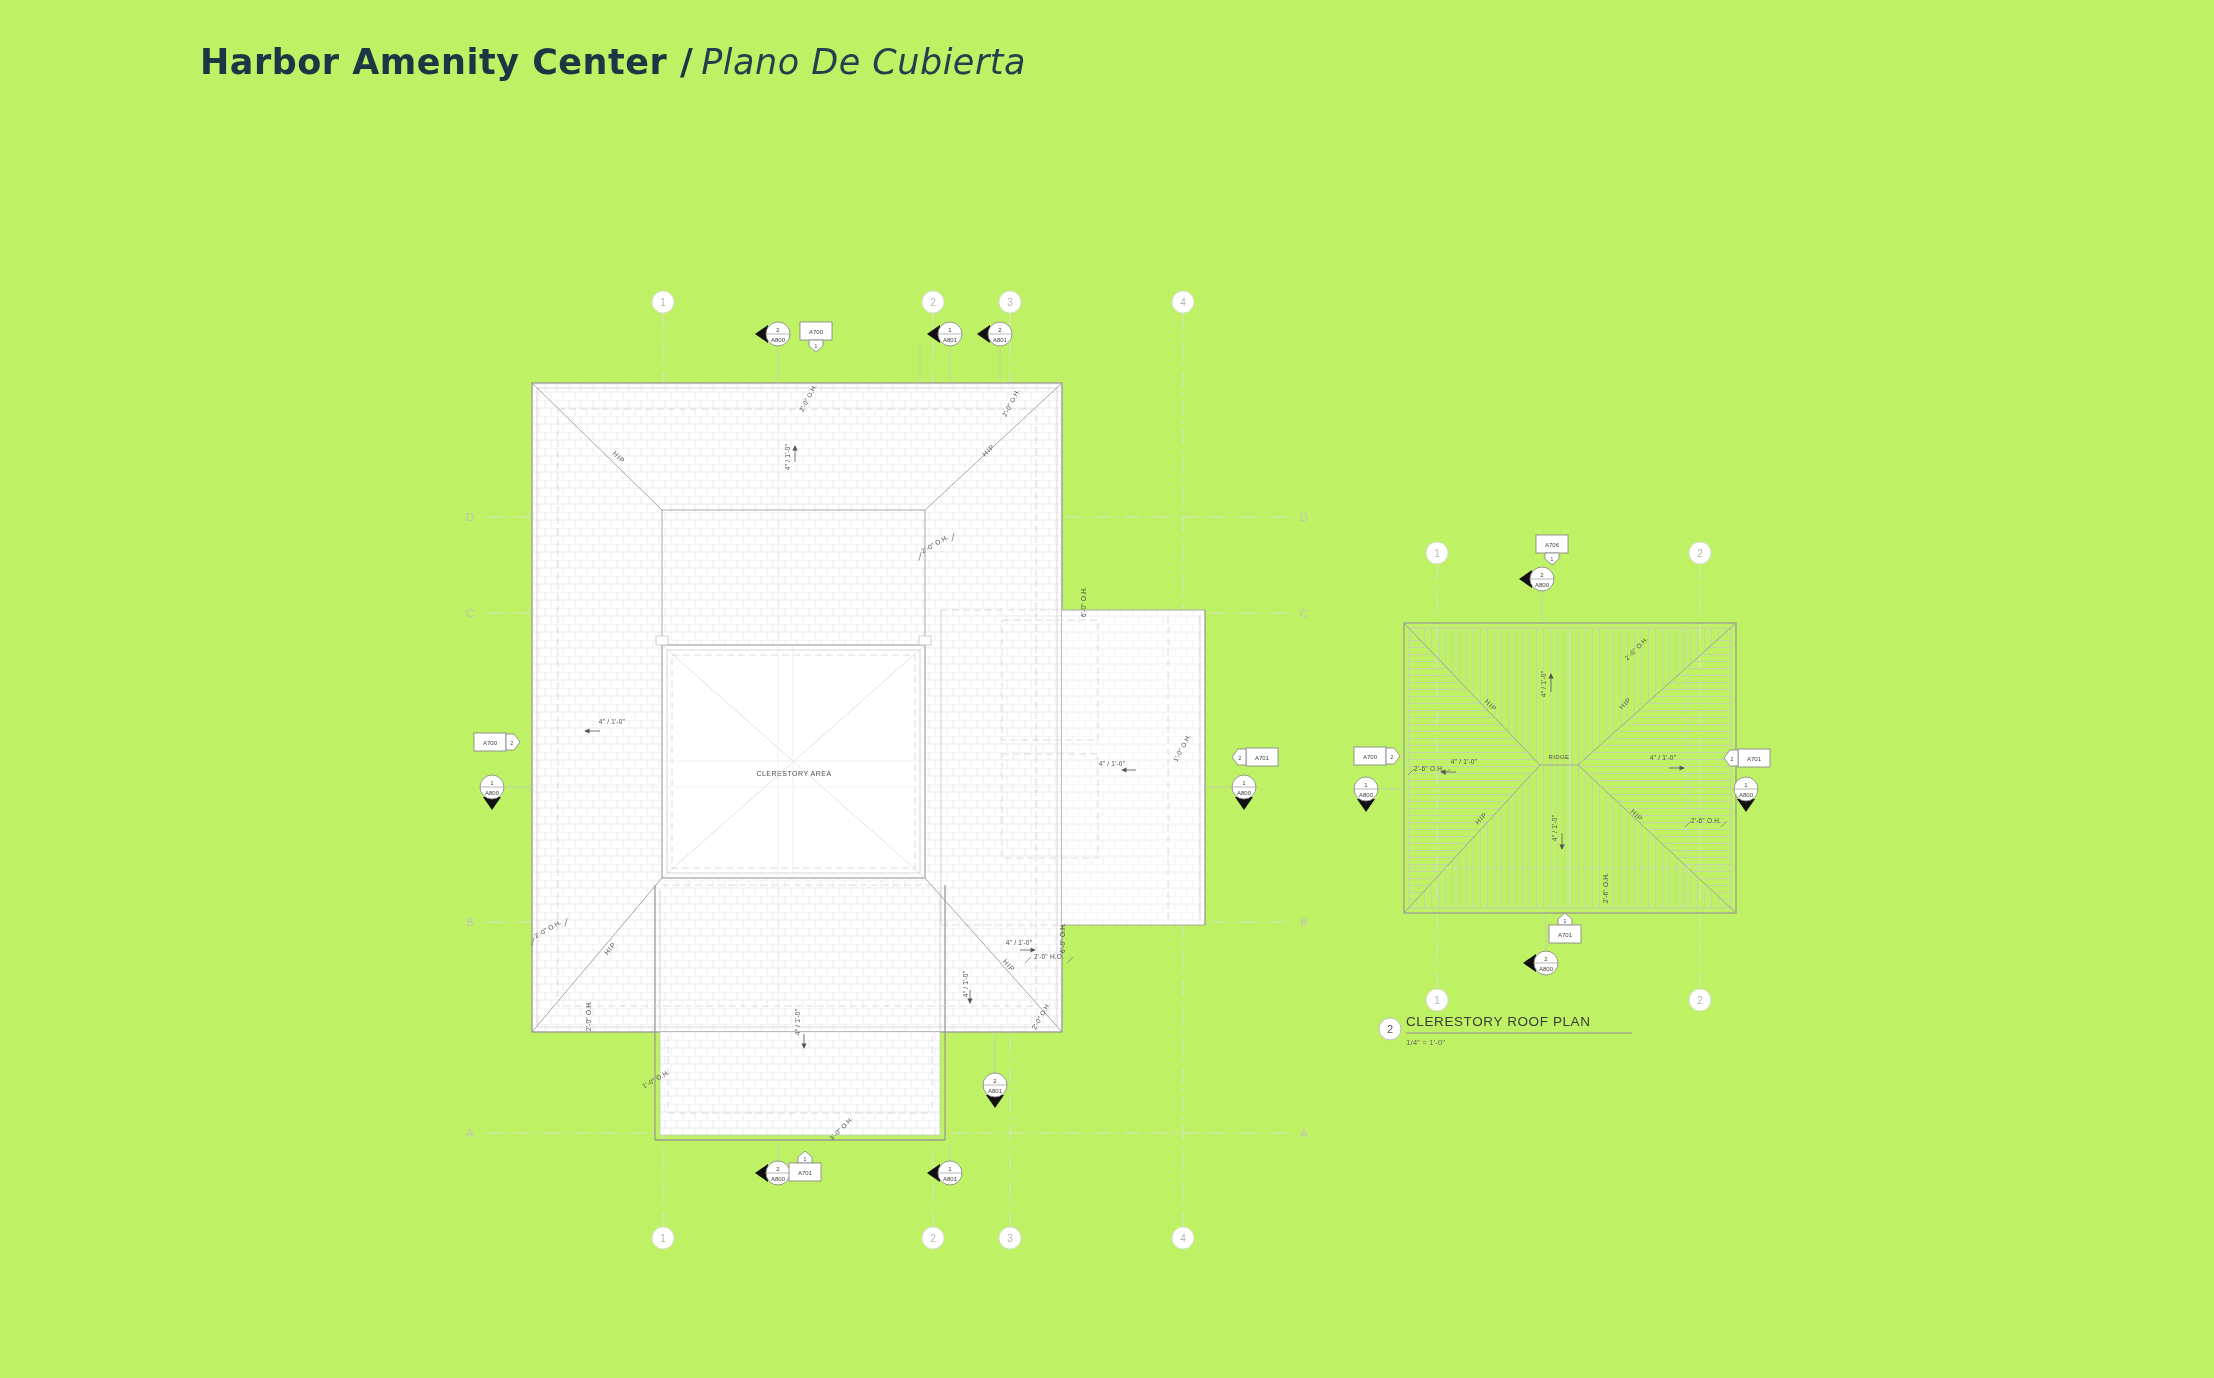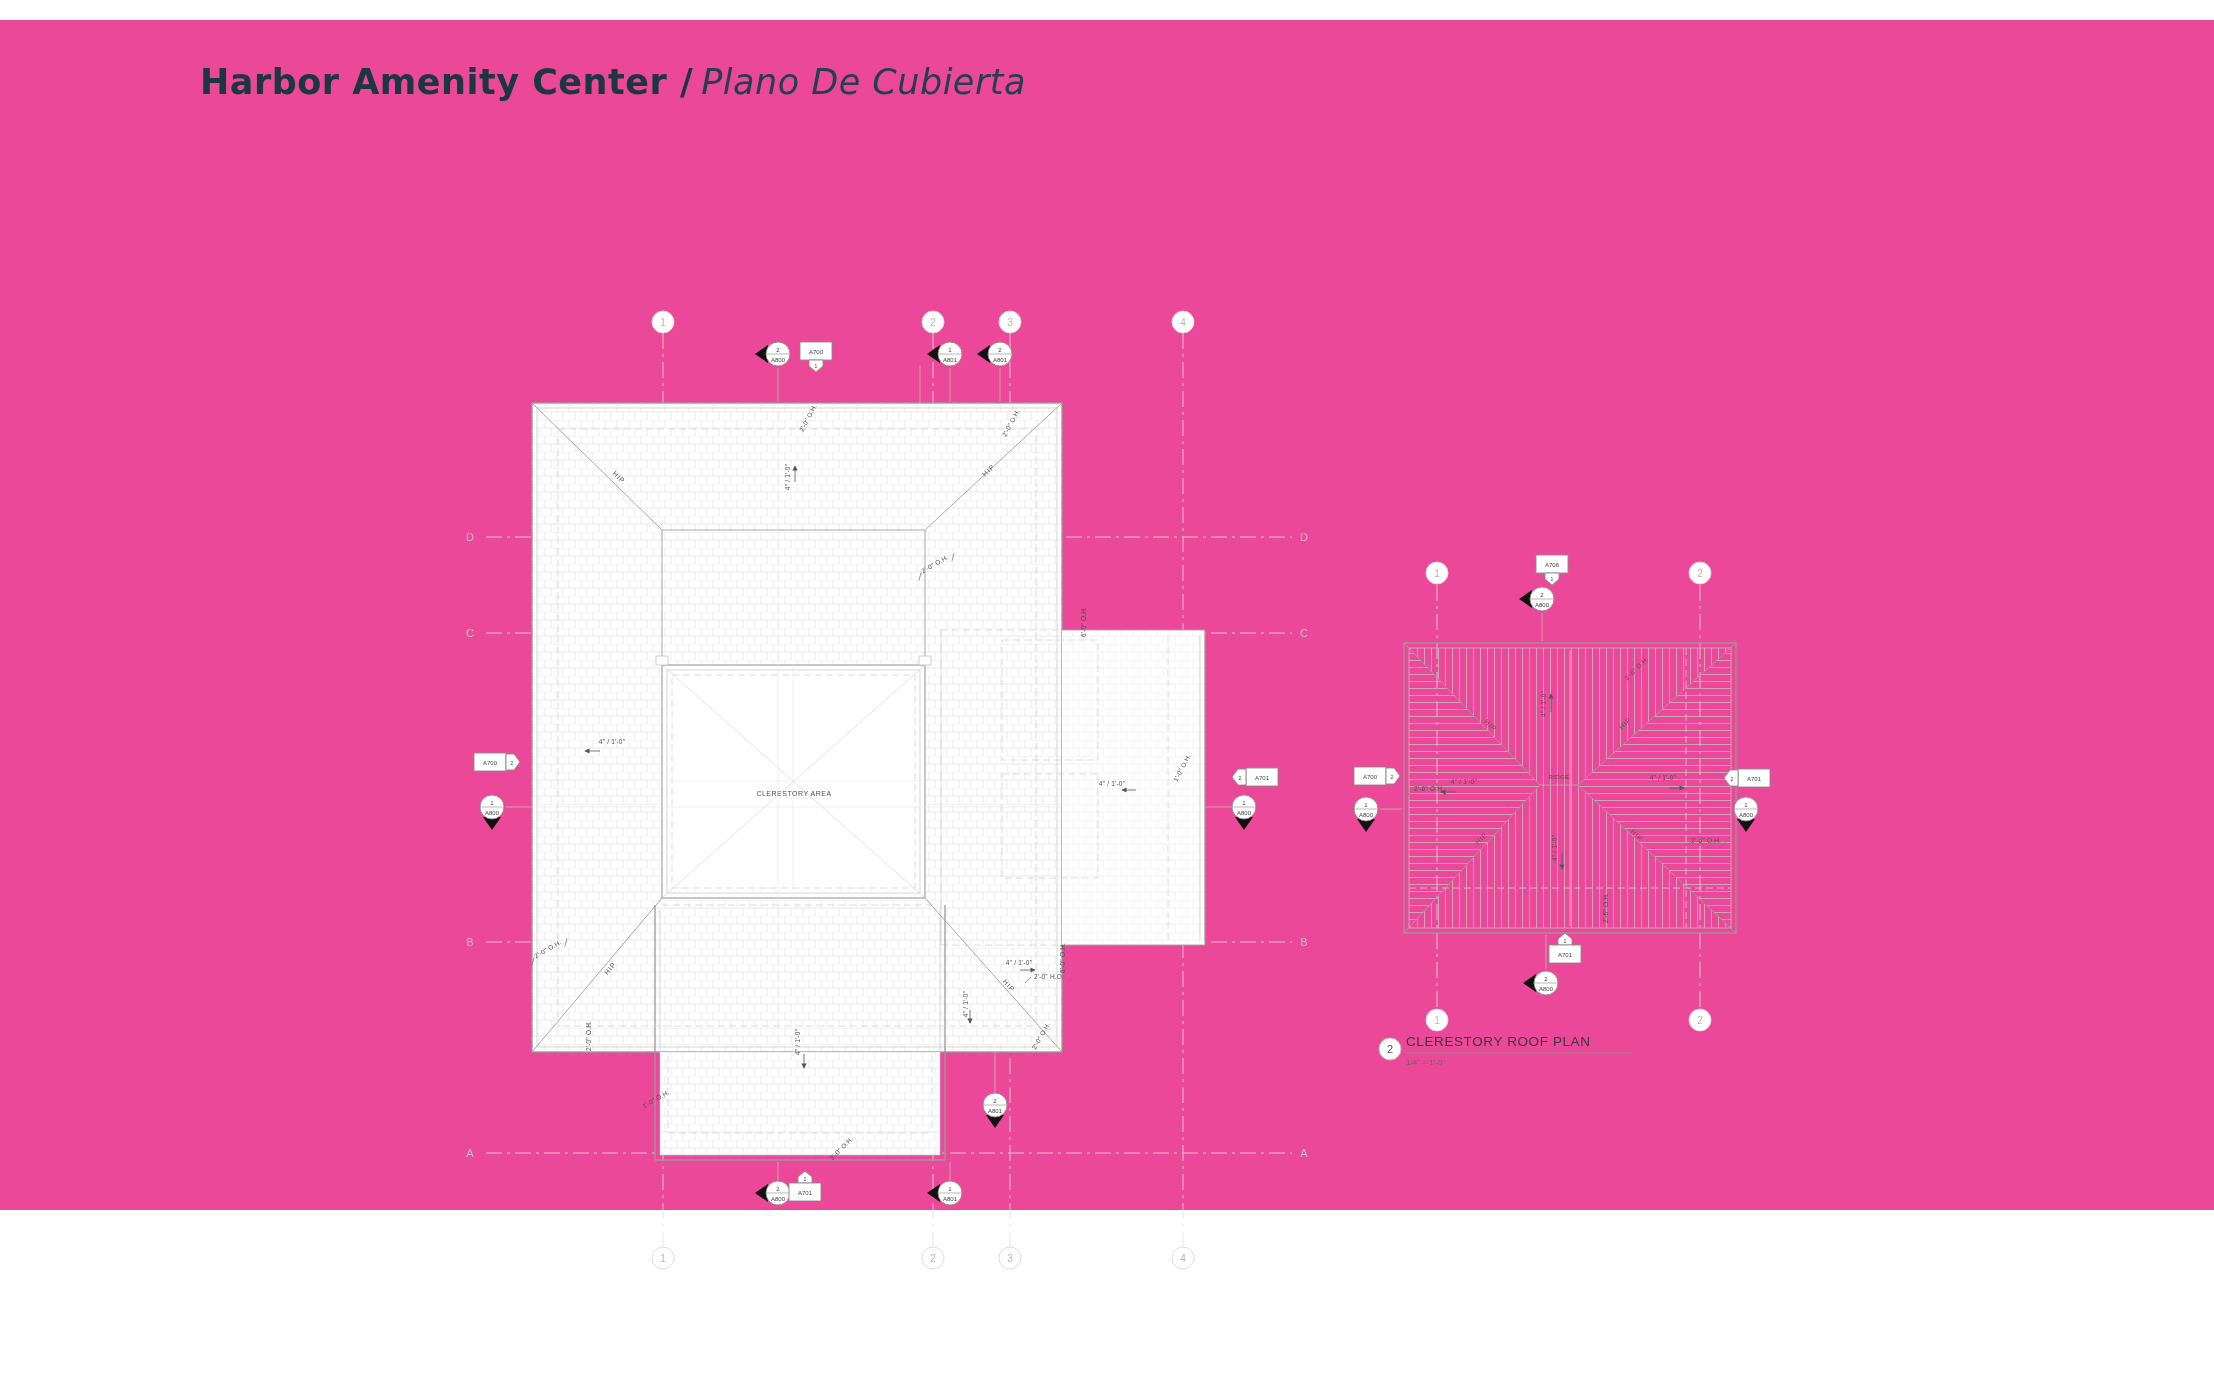--- a/index.html
+++ b/index.html
@@ -1,17 +1,17 @@
 <!DOCTYPE html>
 <html><head>
 <meta charset="utf-8">
 <style>
   html,body{margin:0;padding:0;background:#ffffff;}
   body{width:2214px;height:1378px;overflow:hidden;font-family:"Liberation Sans",sans-serif;}
-  .sheet{position:relative;width:2214px;height:1190px;background:#ec4899;margin-top:20px;}
+  .sheet{position:relative;width:2214px;height:1378px;background:#bef264;}
   .page-title{position:absolute;left:200px;top:42px;font-size:35px;color:#1d3643;white-space:nowrap;}
   .page-title .t-bold{font-weight:700;font-family:"DejaVu Sans",sans-serif;letter-spacing:.5px;}
   .page-title .t-italic{font-style:italic;font-weight:400;font-family:"DejaVu Sans",sans-serif;letter-spacing:.5px;margin-left:8px;color:#24404e;}
   svg{position:absolute;left:0;top:0;}
   .ln{stroke:#9a9a9a;stroke-width:1.3;fill:none;}
   .ln1{stroke:#a6a6a6;stroke-width:1;fill:none;}
   .ln2{stroke:#c6c6c6;stroke-width:.7;fill:none;}
   .hip{stroke:#9e9e9e;stroke-width:.9;fill:none;}
   .xln{stroke:#cfcfcf;stroke-width:.6;fill:none;}
   .dash{stroke:#d3d3d3;stroke-width:.8;fill:none;stroke-dasharray:7 4;}

